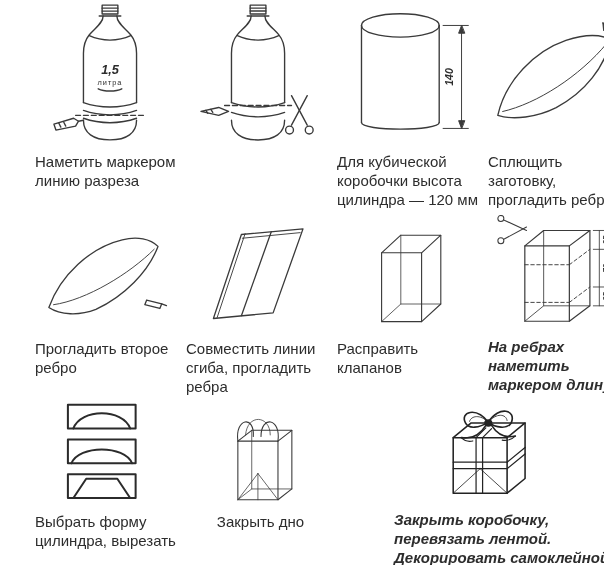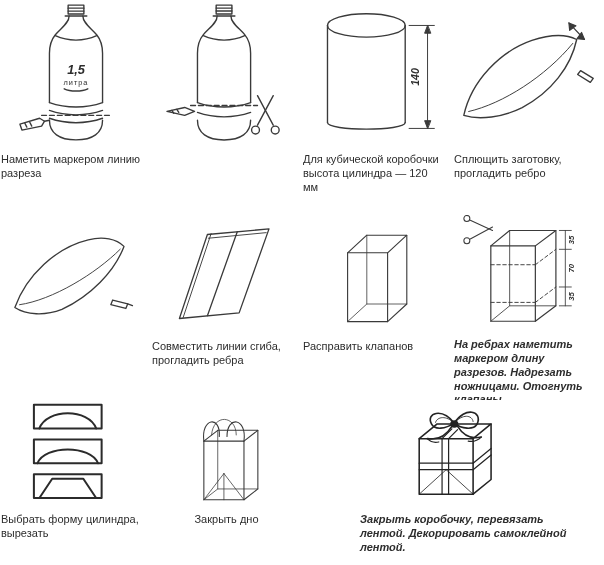--- a/index.html
+++ b/index.html
@@ -5,28 +5,29 @@
   html,body{margin:0;padding:0;}
   body{
     width:604px;height:565px;background:#ffffff;
     font-family:"Liberation Sans",sans-serif;color:#2d2d2d;
     overflow:hidden;
   }
   .sheet{
     display:grid;width:568px;height:565px;
     grid-template-columns:repeat(4,151px);
     grid-template-rows:215px 185px 165px;
+    margin-left:34px;
   }
   .step{display:flex;flex-direction:column;overflow:hidden;}
   .art{display:flex;align-items:center;justify-content:center;width:100%;}
   .r1 .art{height:150px;}
   .r2 .art{height:122px;}
   .r3 .art{height:110px;}
   .caption{
-    font-size:11px;line-height:1.26;margin:0;
+    font-size:15px;line-height:1.26;margin:0;
     padding:3px 8px 0 1px;
   }
   .caption.emph{font-style:italic;font-weight:bold;}
   .span2{grid-column:3/5;}
   .caption.indent{padding-left:58px;padding-right:24px;}
   .caption.center{align-self:center;padding-left:0;padding-right:0;}
   svg{display:block;}
   svg text{font-family:"Liberation Sans",sans-serif;}
 </style>
 </head>
@@ -156,20 +157,21 @@
             <path d="M10,92 C22,58 54,28 88,20 C104,16 118,19 126,27 C116,54 90,80 60,94 C42,101 22,100 10,92 Z"></path>
             <path d="M15,89 C50,84 96,56 122,30" stroke-width="1"></path>
           </g>
           <g>
             <path d="M114,84 l16,4 l-2,5 l-16,-4 z"></path>
             <line x1="130" y1="88" x2="135" y2="90"></line>
           </g>
         </g>
       </svg>
     </div>
+    <p class="caption">Прогладить второе ребро</p>
   </section>
 
   <section class="step r2">
     <div class="art">
       <svg width="140" height="111" viewBox="0 0 150 118">
         <g fill="none" stroke="#3a3a3a" stroke-width="1.4" stroke-linecap="round" stroke-linejoin="round">
           <g>
             <path d="M24,104 L54,14 L120,8 L88,98 Z"></path>
             <line x1="86" y1="11" x2="54" y2="101"></line>
             <line x1="58" y1="13" x2="28" y2="103" stroke-width="1"></line>

